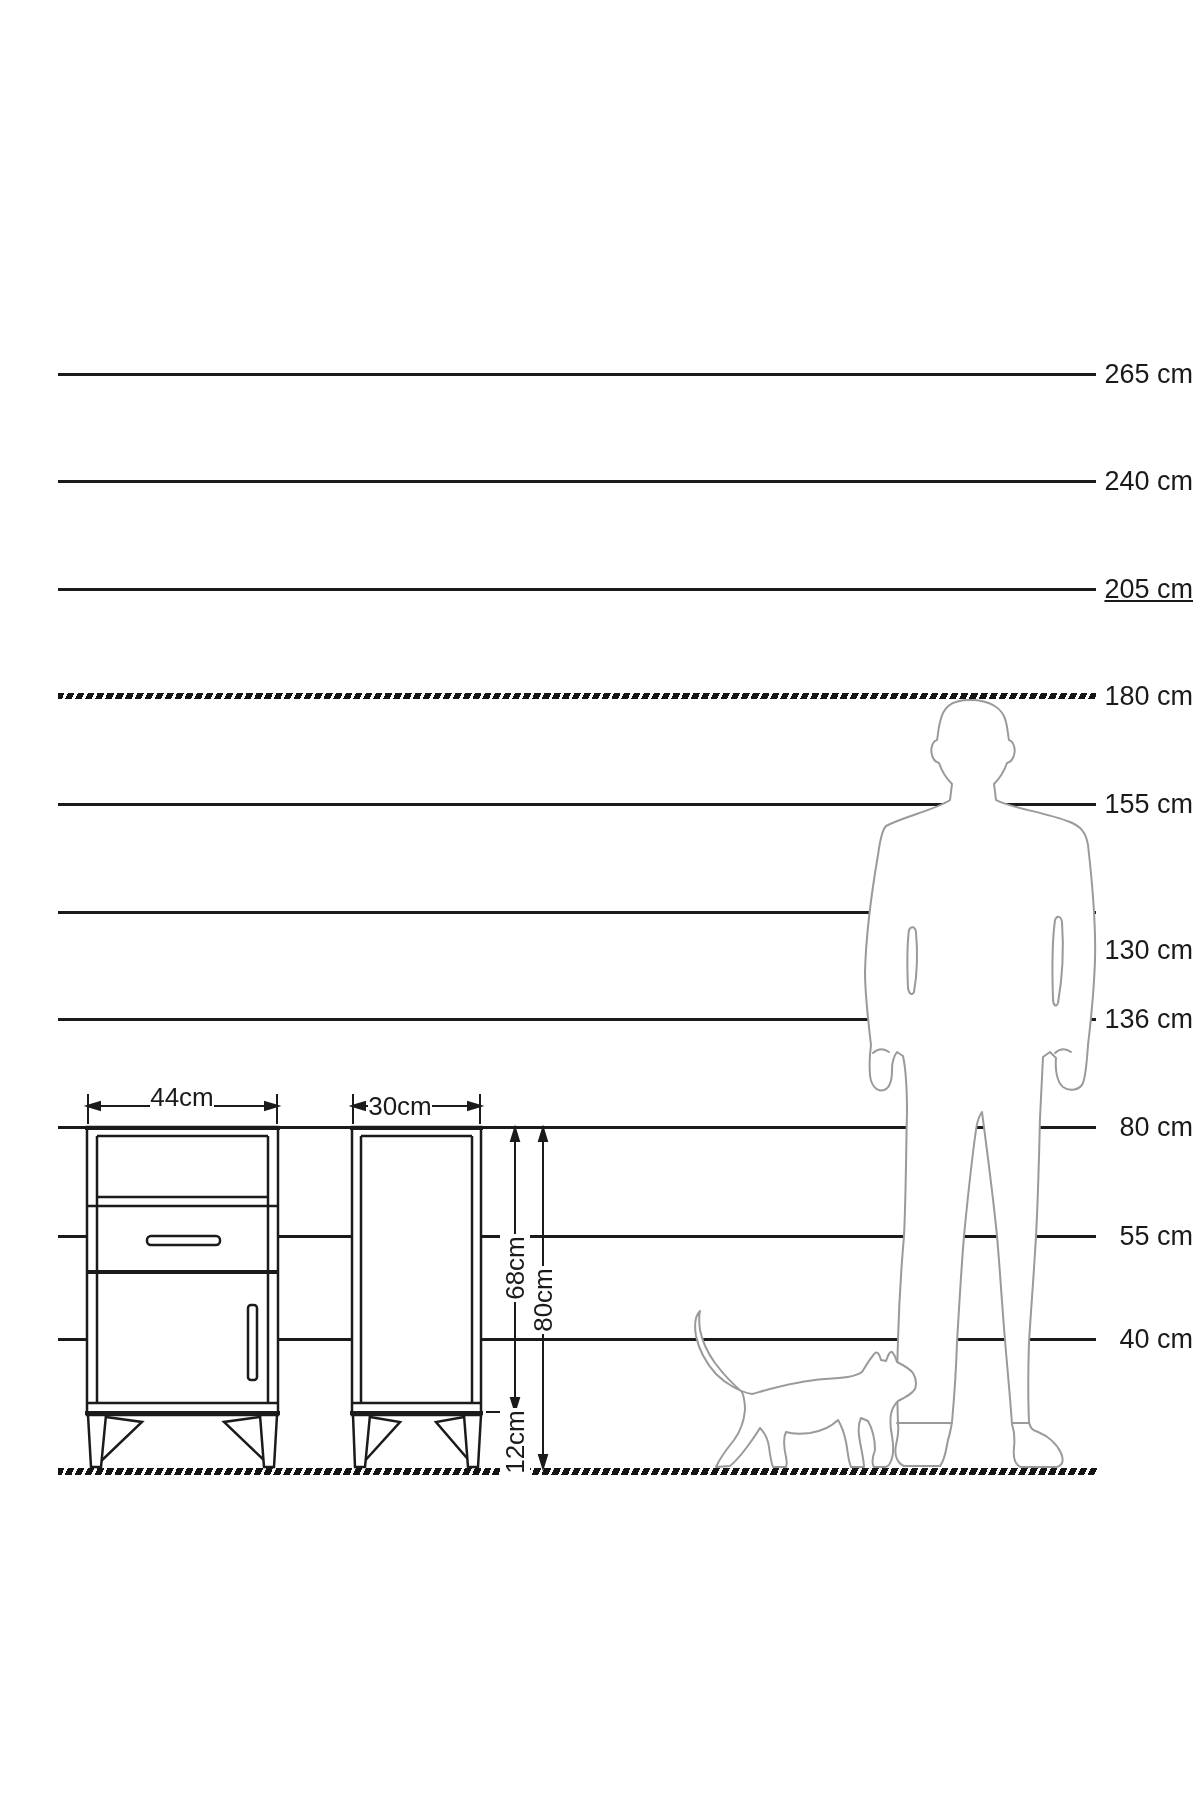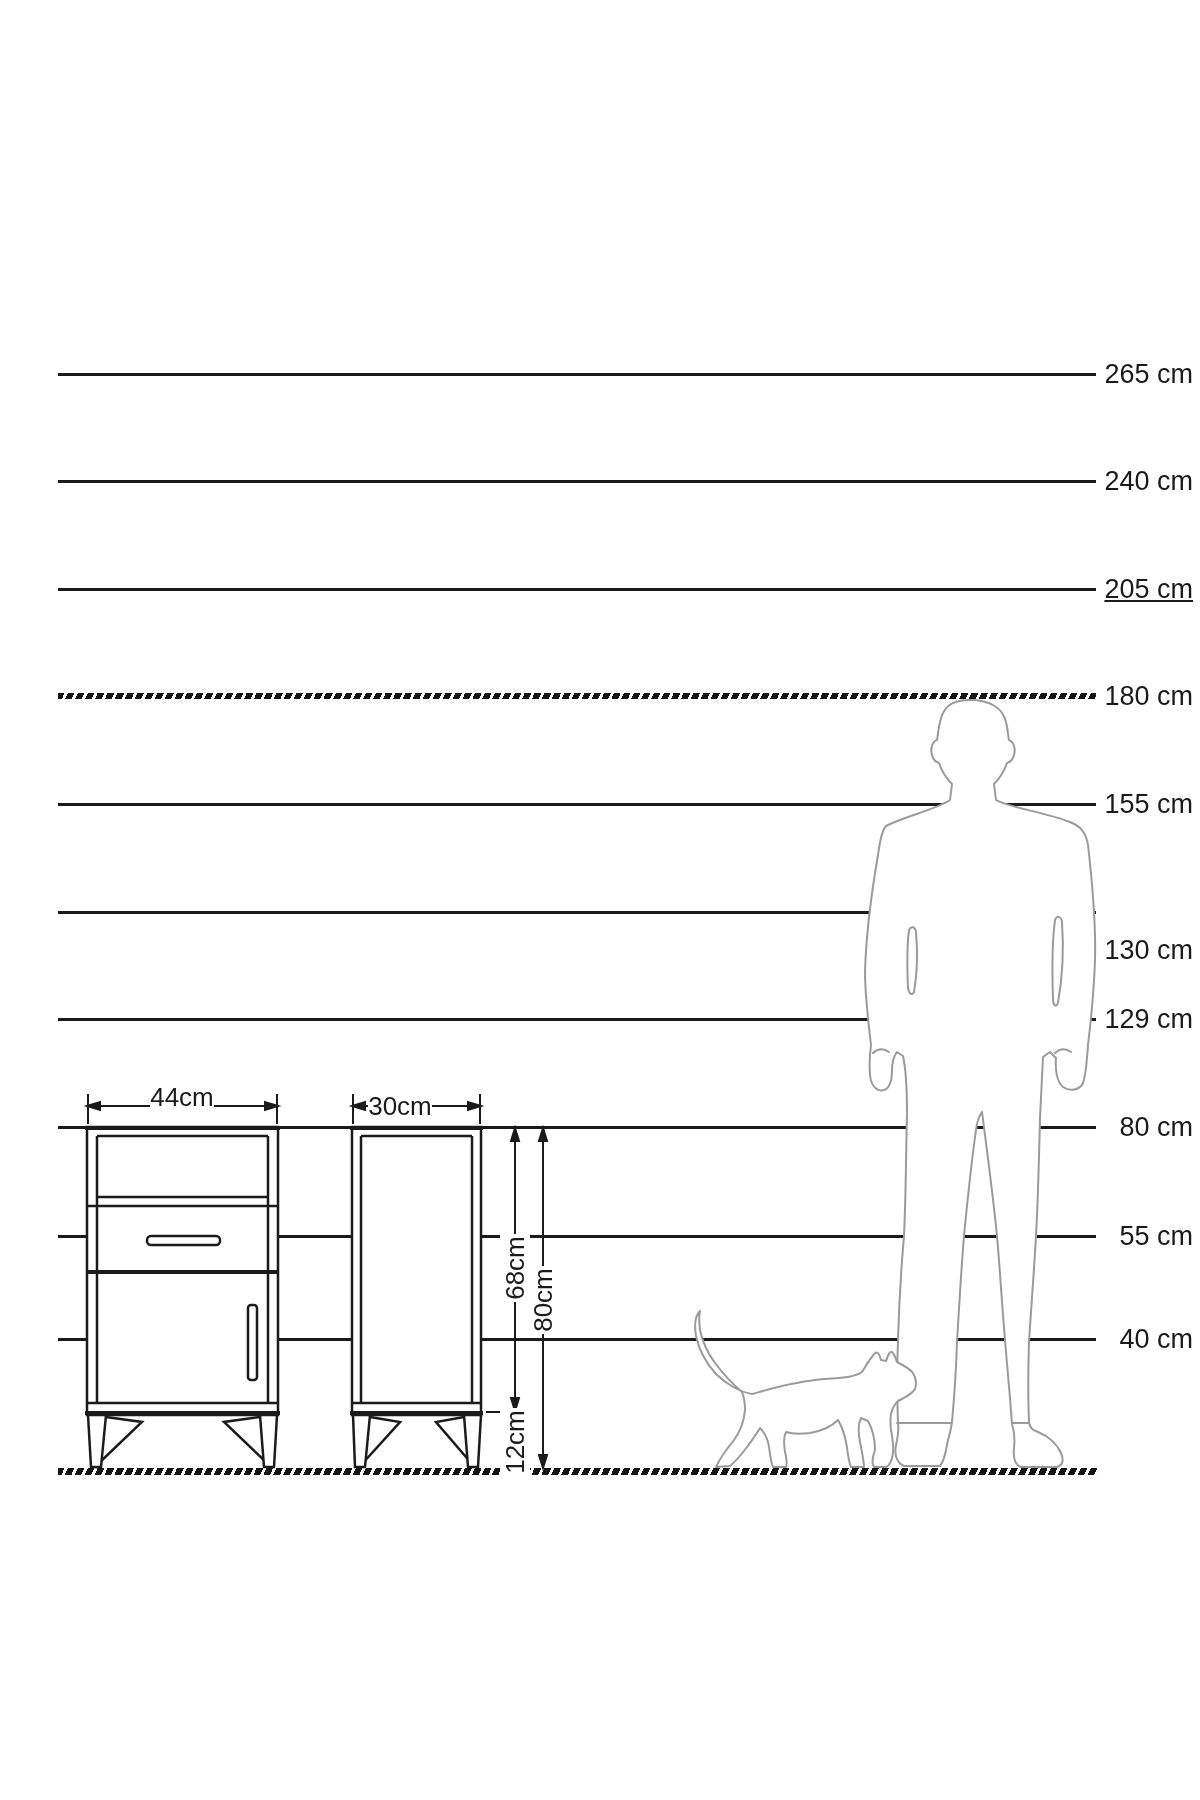--- a/index.html
+++ b/index.html
@@ -42,21 +42,21 @@
       <div class="scale-label" style="top: 464px; text-align: right;">240 cm</div>
       <div class="scale-line" style="top: 588px;"></div>
       <div class="scale-label" style="top: 572px; text-decoration: underline;">205 cm</div>
       <div class="scale-line hatched" style="top: 693px;"></div>
       <div class="scale-label" style="top: 679px;">180 cm</div>
       <div class="scale-line" style="top: 803px;"></div>
       <div class="scale-label" style="top: 787px; text-align: right;">155 cm</div>
       <div class="scale-line" style="top: 911px;"></div>
       <div class="scale-label" style="top: 933px;">130 cm</div>
       <div class="scale-line" style="top: 1018px;"></div>
-      <div class="scale-label" style="top: 1002px;">129 cm</div>
+      <div class="scale-label" style="top: 1002px;">136 cm</div>
       <div class="scale-line" style="top: 1126px;"></div>
       <div class="scale-label" style="top: 1110px;">80 cm</div>
       <div class="scale-line" style="top: 1235px;"></div>
       <div class="scale-label" style="top: 1219px;">55 cm</div>
       <div class="scale-line" style="top: 1338px;"></div>
       <div class="scale-label" style="top: 1322px;">40 cm</div>
     </div>
 
   <div class="ground-line"></div>
 

